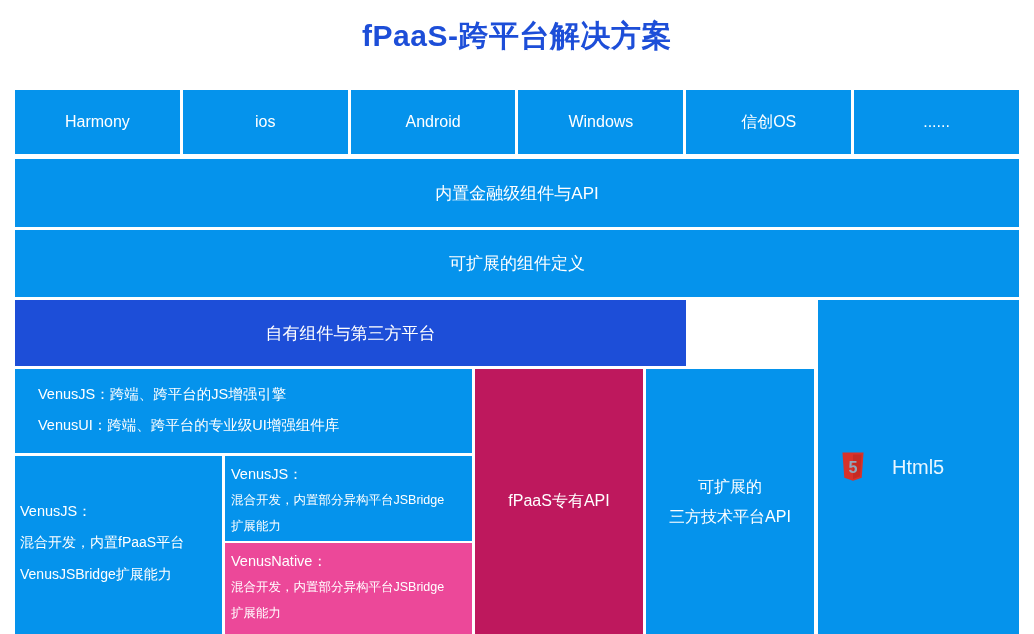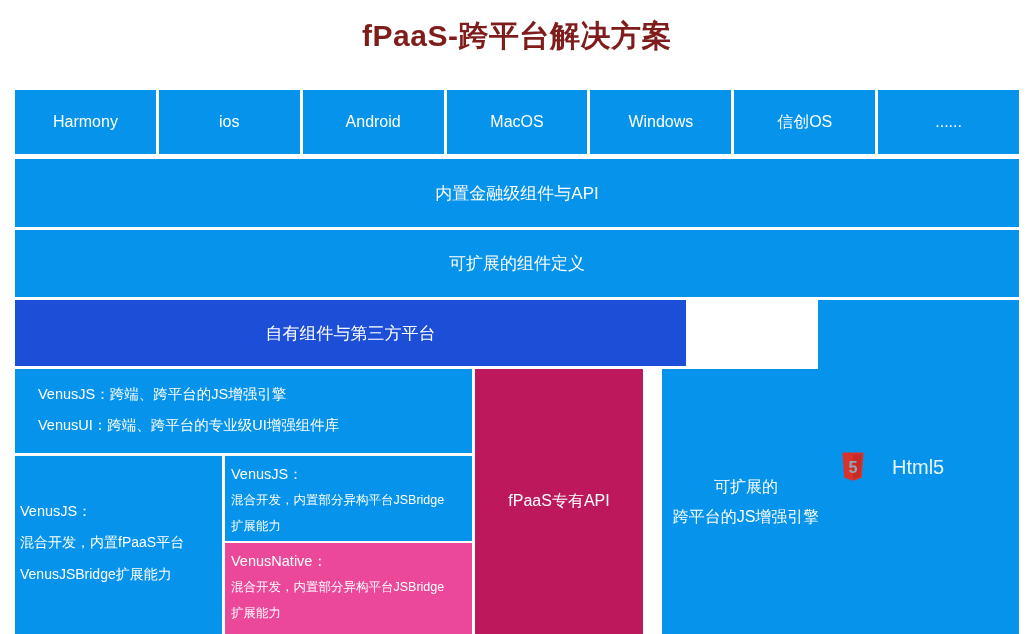--- a/index.html
+++ b/index.html
@@ -24,21 +24,21 @@
   
   .title {
     position: absolute;
     left: 0;
     top: 16px;
     width: 1034px;
     text-align: center;
     font-size: 30px;
     font-weight: 600;
     letter-spacing: 0.5px;
-    color: #7f1d1d;
+    color: #1d4ed8;
     white-space: nowrap;
   }
 
   
   .os-row {
     position: absolute;
     left: 15px;
     top: 90px;
     width: 1004px;
     height: 64px;
@@ -176,21 +176,21 @@
     display: flex;
     align-items: center;
     justify-content: center;
     font-size: 16px;
     white-space: nowrap;
   }
 
   
   .col-third {
     position: absolute;
-    left: 662px;
+    left: 646px;
     top: 369px;
     width: 168px;
     height: 265px;
     background: #0593ec;
     color: #ffffff;
     display: flex;
     flex-direction: column;
     align-items: center;
     justify-content: center;
     font-size: 16px;
@@ -236,23 +236,20 @@
     <div class="os-cell">
       <span>Harmony</span>
     </div>
     <div class="os-cell">
       <span>ios</span>
     </div>
     <div class="os-cell">
       <span>Android</span>
     </div>
     <div class="os-cell">
-      <span>MacOS</span>
-    </div>
-    <div class="os-cell">
       <span>Windows</span>
     </div>
     <div class="os-cell">
       <span>信创OS</span>
     </div>
     <div class="os-cell">
       <span>......</span>
     </div>
   </div>
 
@@ -290,21 +287,21 @@
     <div class="sub">混合开发，内置部分异构平台JSBridge</div>
     <div class="sub">扩展能力</div>
   </div>
 
   <div class="col-fpaas">
     <span>fPaaS专有API</span>
   </div>
 
   <div class="col-third">
     <span>可扩展的</span>
-    <span>跨平台的JS增强引擎</span>
+    <span>三方技术平台API</span>
   </div>
 
   <div class="col-html5">
     <svg class="html5-logo" viewBox="0 0 64 72">
       <path d="M6 0 L58 0 L53.4 62.5 L32 70 L10.6 62.5 Z" fill="#d9322a"></path>
       <path d="M32 5 L32 65.5 L49.2 58.8 L53.2 5 Z" fill="#c62b24"></path>
       <text x="32" y="50" text-anchor="middle" font-family="'Liberation Sans', sans-serif" font-size="40" font-weight="bold" fill="#8fa8bd">5</text>
     </svg>
     <span class="html5-label">Html5</span>
   </div>

